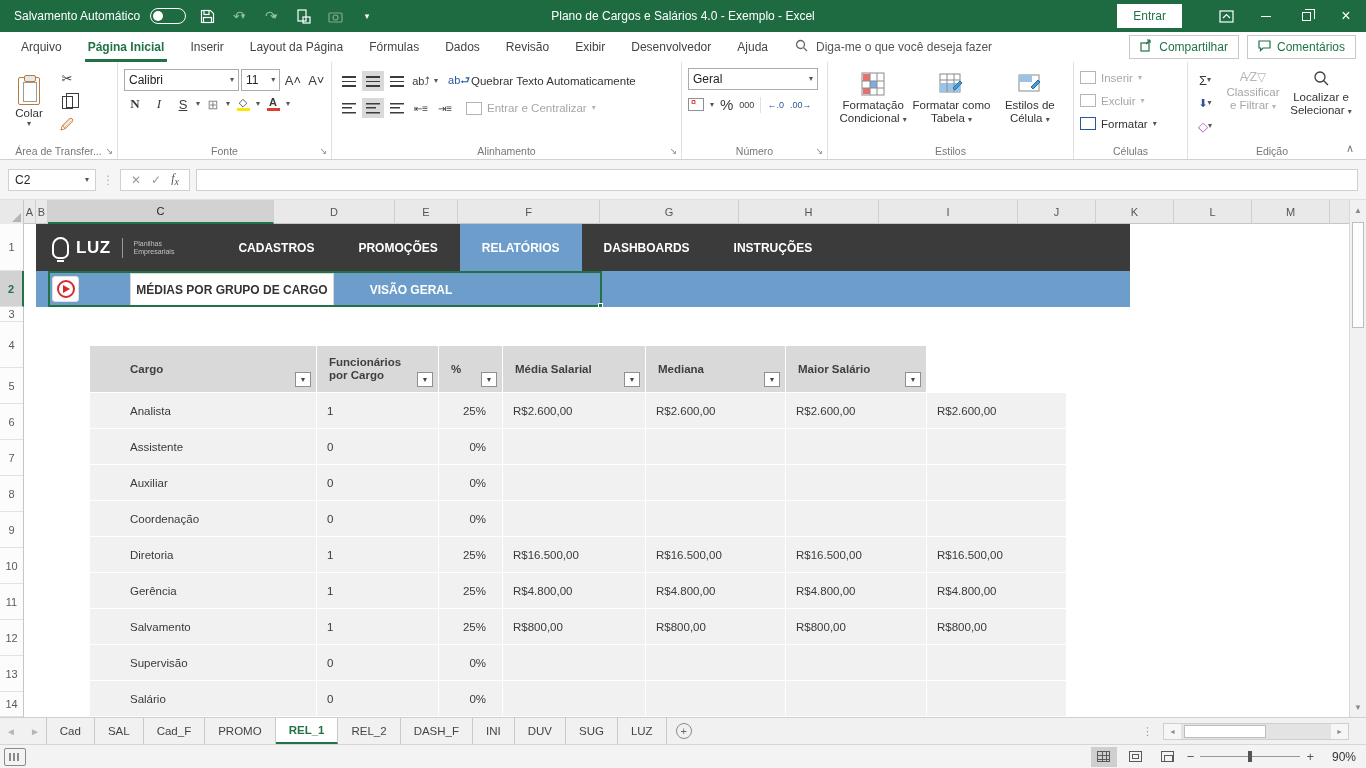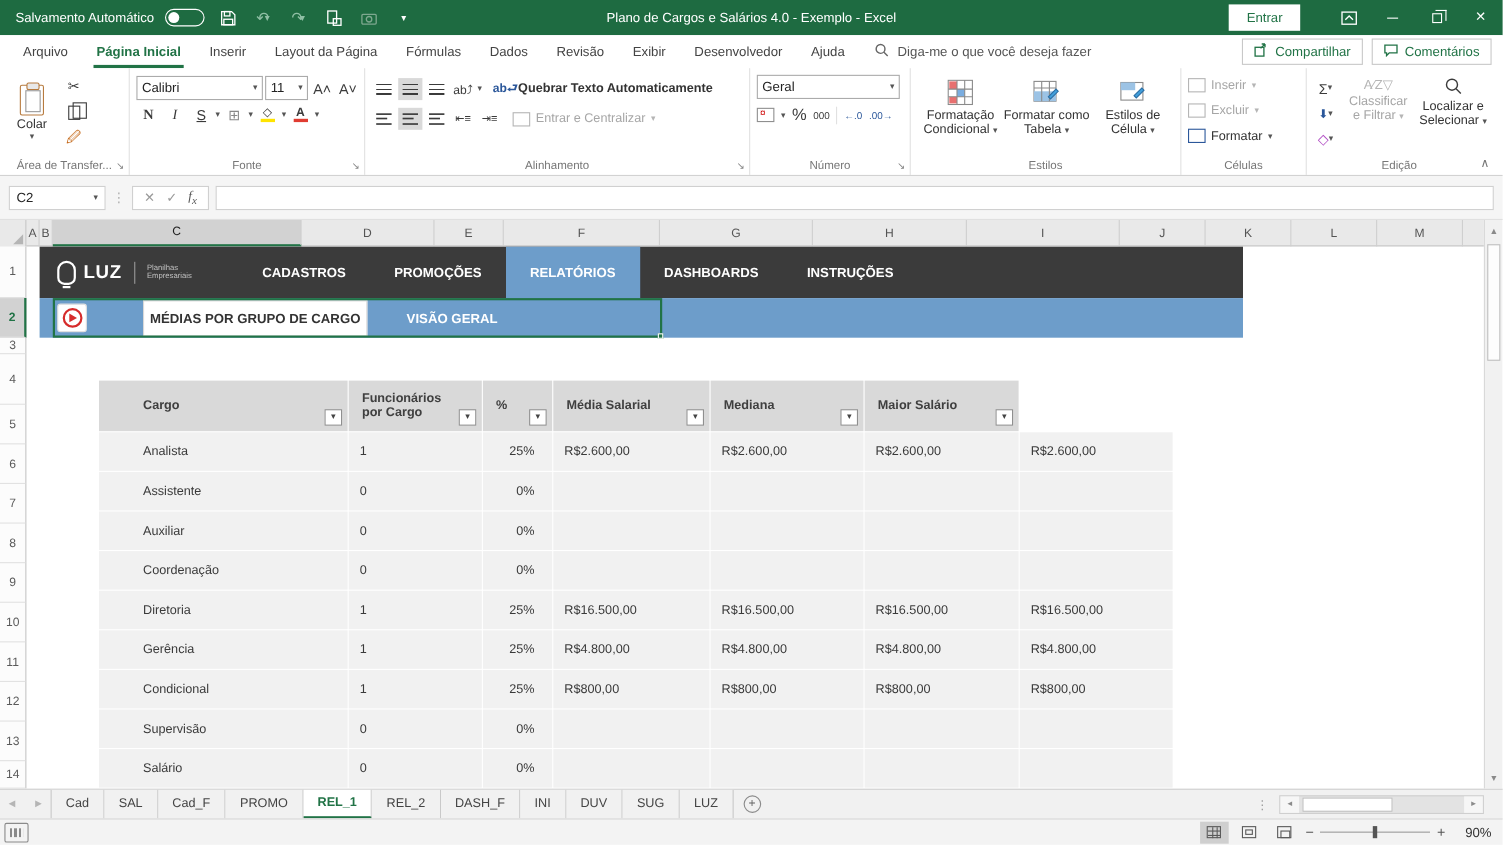--- a/index.html
+++ b/index.html
@@ -351,21 +351,21 @@
           <span class="lines-ic"></span>
         </span>
       <span class="minibtn activebg">
           <span class="lines-ic"></span>
         </span>
       <span class="minibtn">
           <span class="lines-ic"></span>
         </span>
       <span class="minibtn" style="font-size:11px;">ab⤴</span>
       <span class="caret">▾</span>
-      <div class="wrapbtn" style="margin-left:8px;font-weight:bold;">
+      <div class="wrapbtn" style="margin-left:8px;">
         <span class="sq-ic" style="font-size:11px;color:#2b579a;">ab⮐</span>
         <span>Quebrar Texto Automaticamente</span>
       </div>
     </div>
     <div class="rowline">
       <span class="minibtn">
           <span class="lines-ic short"></span>
         </span>
       <span class="minibtn activebg">
           <span class="lines-ic short"></span>
@@ -650,21 +650,21 @@
           <div class="trow">
             <div class="tcell c0" style="width: 226px;">Gerência</div>
             <div class="tcell c1" style="width: 121px;">1</div>
             <div class="tcell c2" style="width: 63px;">25%</div>
             <div class="tcell c3" style="width: 142px;">R$4.800,00</div>
             <div class="tcell c4" style="width: 139px;">R$4.800,00</div>
             <div class="tcell c5" style="width: 140px;">R$4.800,00</div>
             <div class="tcell c6" style="width: 139px;">R$4.800,00</div>
           </div>
           <div class="trow">
-            <div class="tcell c0" style="width: 226px;">Condicional</div>
+            <div class="tcell c0" style="width: 226px;">Salvamento</div>
             <div class="tcell c1" style="width: 121px;">1</div>
             <div class="tcell c2" style="width: 63px;">25%</div>
             <div class="tcell c3" style="width: 142px;">R$800,00</div>
             <div class="tcell c4" style="width: 139px;">R$800,00</div>
             <div class="tcell c5" style="width: 140px;">R$800,00</div>
             <div class="tcell c6" style="width: 139px;">R$800,00</div>
           </div>
           <div class="trow">
             <div class="tcell c0" style="width: 226px;">Supervisão</div>
             <div class="tcell c1" style="width: 121px;">0</div>

